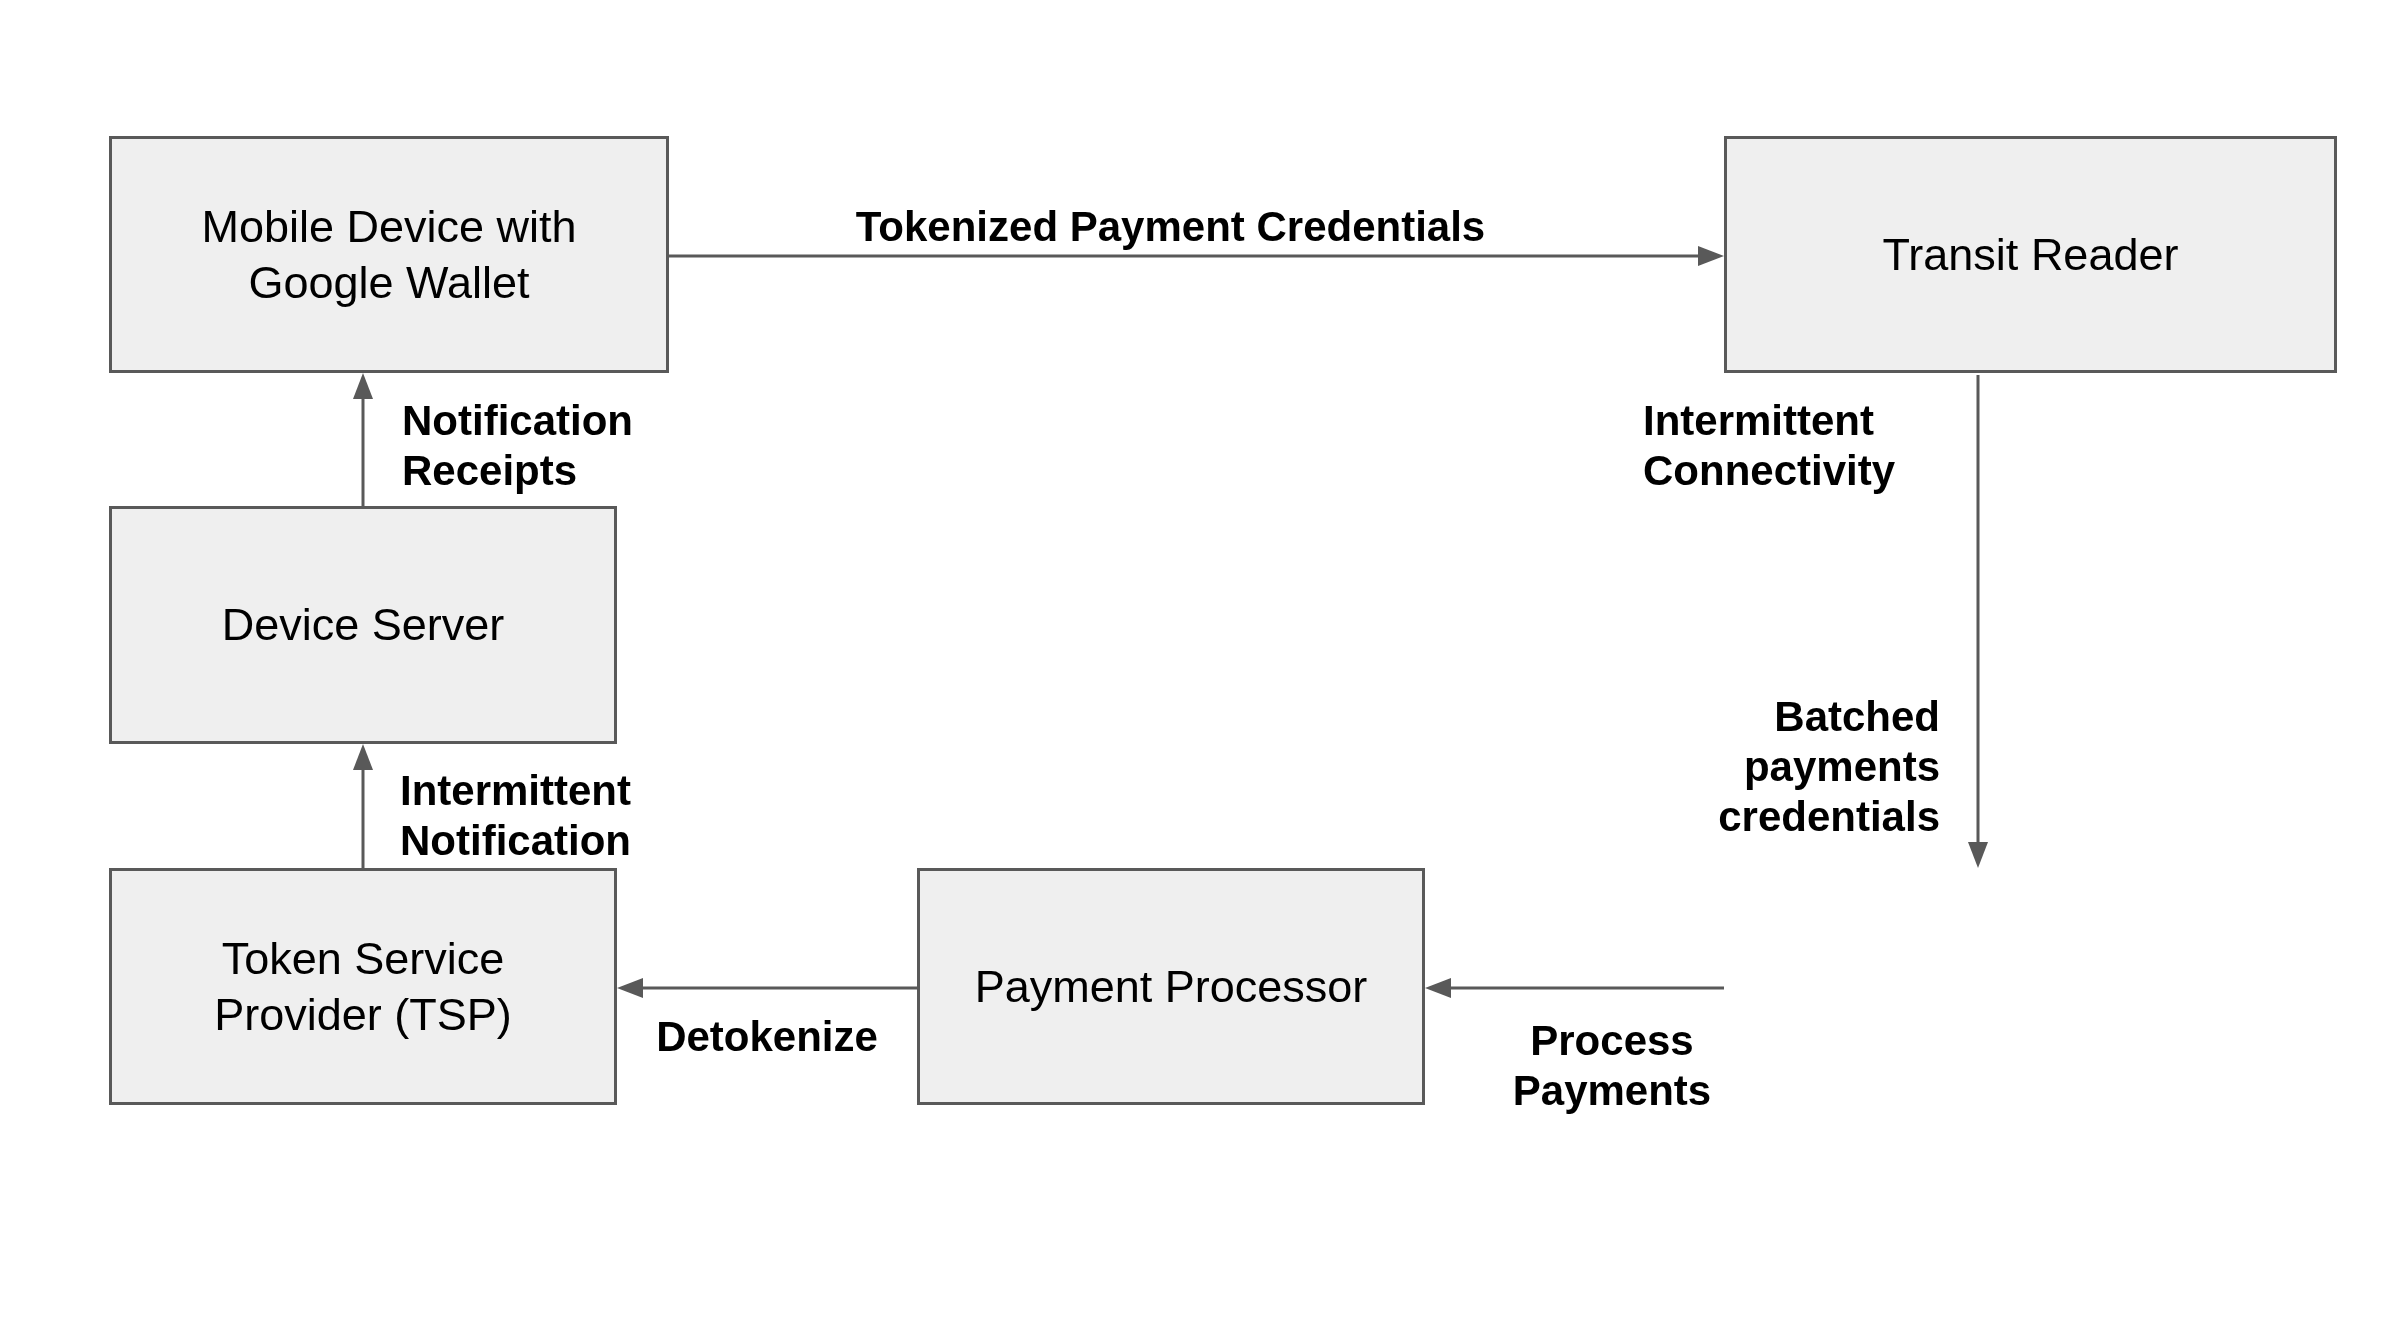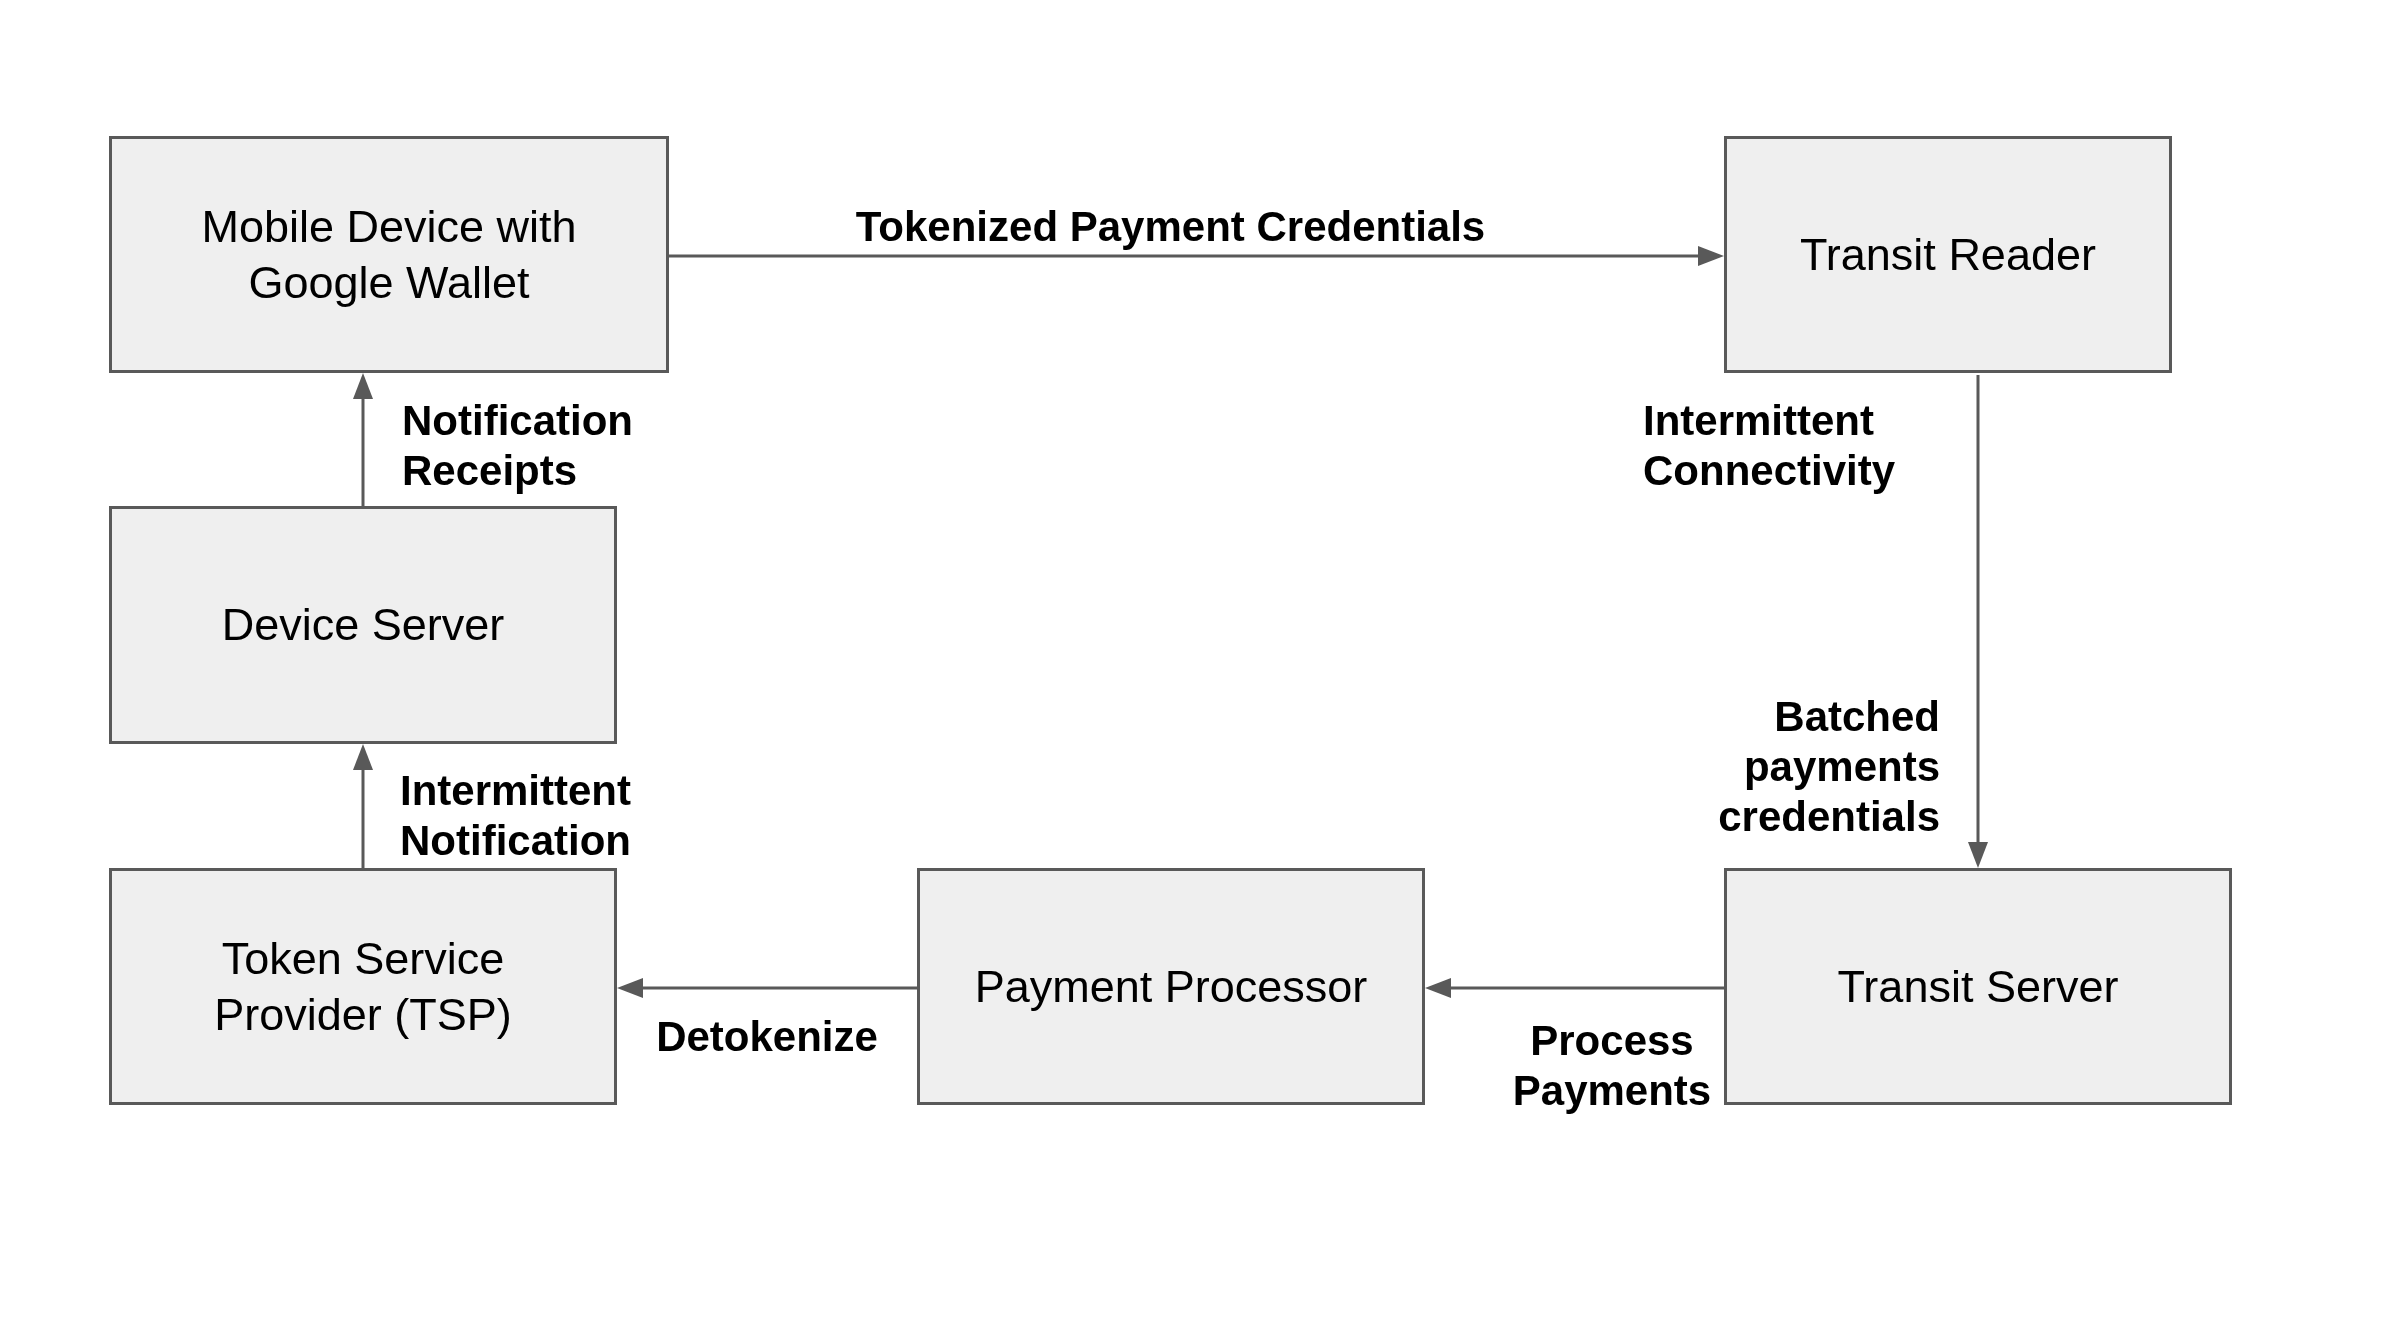--- a/index.html
+++ b/index.html
@@ -43,21 +43,21 @@
   .edge-label {
     position: absolute;
     font-size: 42px;
     line-height: 50px;
     font-weight: 700;
     color: var(--label_text, #000000);
     white-space: pre-line;
   }
   
   .node-mobile        { left: 109px;  top: 136px; width: 560px; height: 237px; }
-  .node-transit-reader{ left: 1724px; top: 136px; width: 448px; height: 237px; }
+  .node-transit-reader{ left: 1724px; top: 136px; width: 613px; height: 237px; }
   .node-google-server { left: 109px;  top: 506px; width: 508px; height: 238px; }
   .node-tsp           { left: 109px;  top: 868px; width: 508px; height: 237px; }
   .node-payment-proc  { left: 917px;  top: 868px; width: 508px; height: 237px; }
   .node-transit-server{ left: 1724px; top: 868px; width: 508px; height: 237px; }
   
   .lbl-tokenized    { left: 617px;  top: 174px;  width: 1107px; text-align: center; margin-top: 28px; }
   .lbl-intermittent { left: 1643px; top: 396px;  width: 300px;  text-align: left; }
   .lbl-batched      { left: 1640px; top: 692px;  width: 300px;  text-align: right; }
   .lbl-process      { left: 1492px; top: 1016px; width: 240px;  text-align: center; }
   .lbl-detokenize   { left: 637px;  top: 1012px; width: 260px;  text-align: center; }
@@ -112,23 +112,20 @@
   <div class="node node-google-server">
     <span class="node-label">Device Server</span>
   </div>
   <div class="node node-tsp">
     <span class="node-label">Token Service
 Provider (TSP)</span>
   </div>
   <div class="node node-payment-proc">
     <span class="node-label">Payment Processor</span>
   </div>
-  <div class="node node-transit-server">
-    <span class="node-label">Transit Server</span>
-  </div>
 
   <div class="edge-label lbl-tokenized">Tokenized Payment Credentials</div>
   <div class="edge-label lbl-intermittent">Intermittent
 Connectivity</div>
   <div class="edge-label lbl-batched">Batched
 payments
 credentials</div>
   <div class="edge-label lbl-process">Process
 Payments</div>
   <div class="edge-label lbl-detokenize">Detokenize</div>

